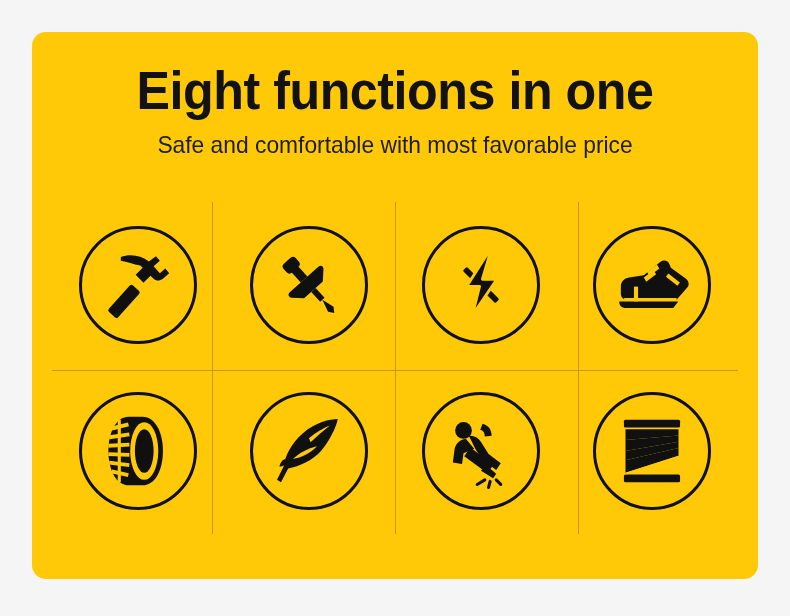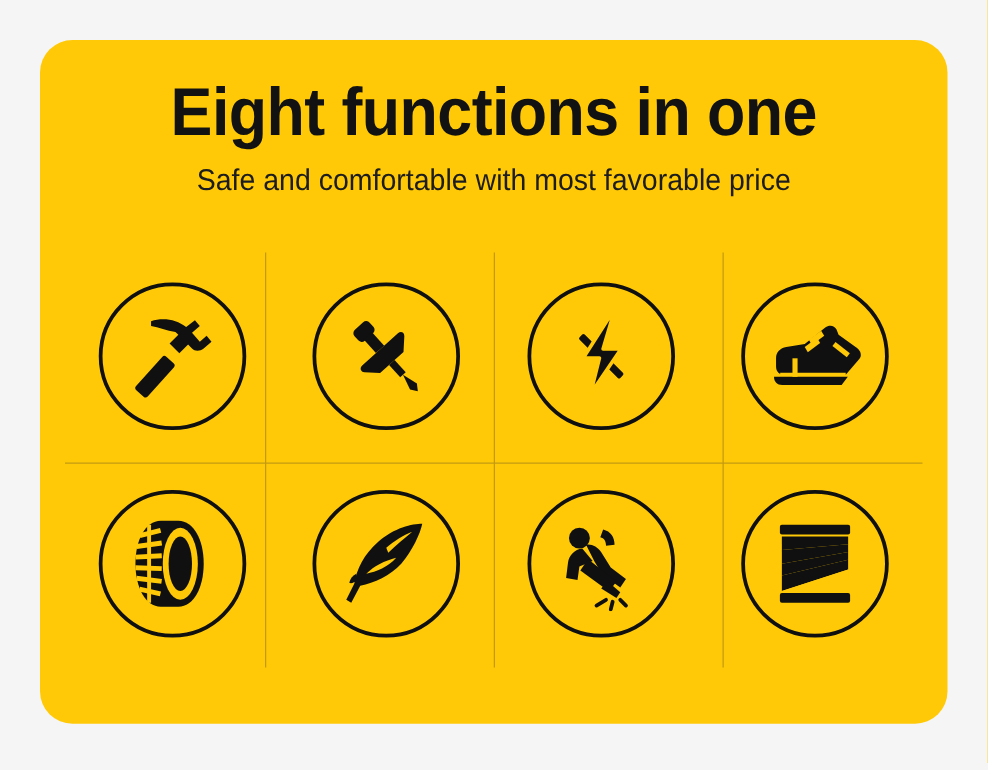--- a/index.html
+++ b/index.html
@@ -22,21 +22,21 @@
   }
 
   
   .card {
     position: absolute;
     left: 32px;
     top: 32px;
     width: 726px;
     height: 547px;
     background: #ffc907;
-    border-radius: 26px;
+    border-radius: 14px;
     box-sizing: border-box;
   }
 
   
   .header {
     position: absolute;
     left: 0;
     top: 0;
     width: 726px;
     text-align: center;

